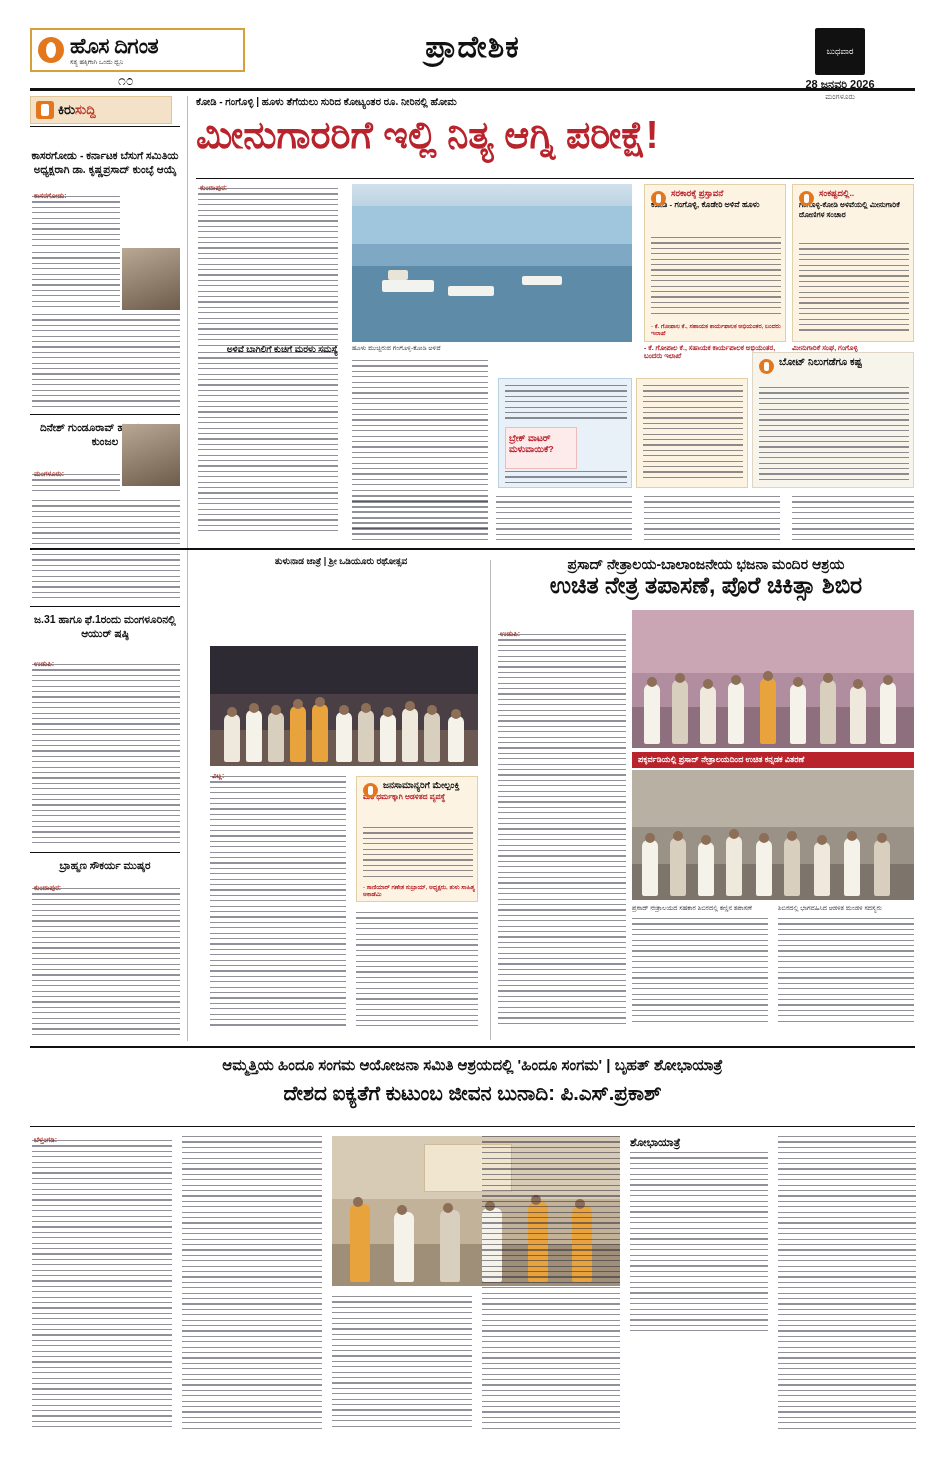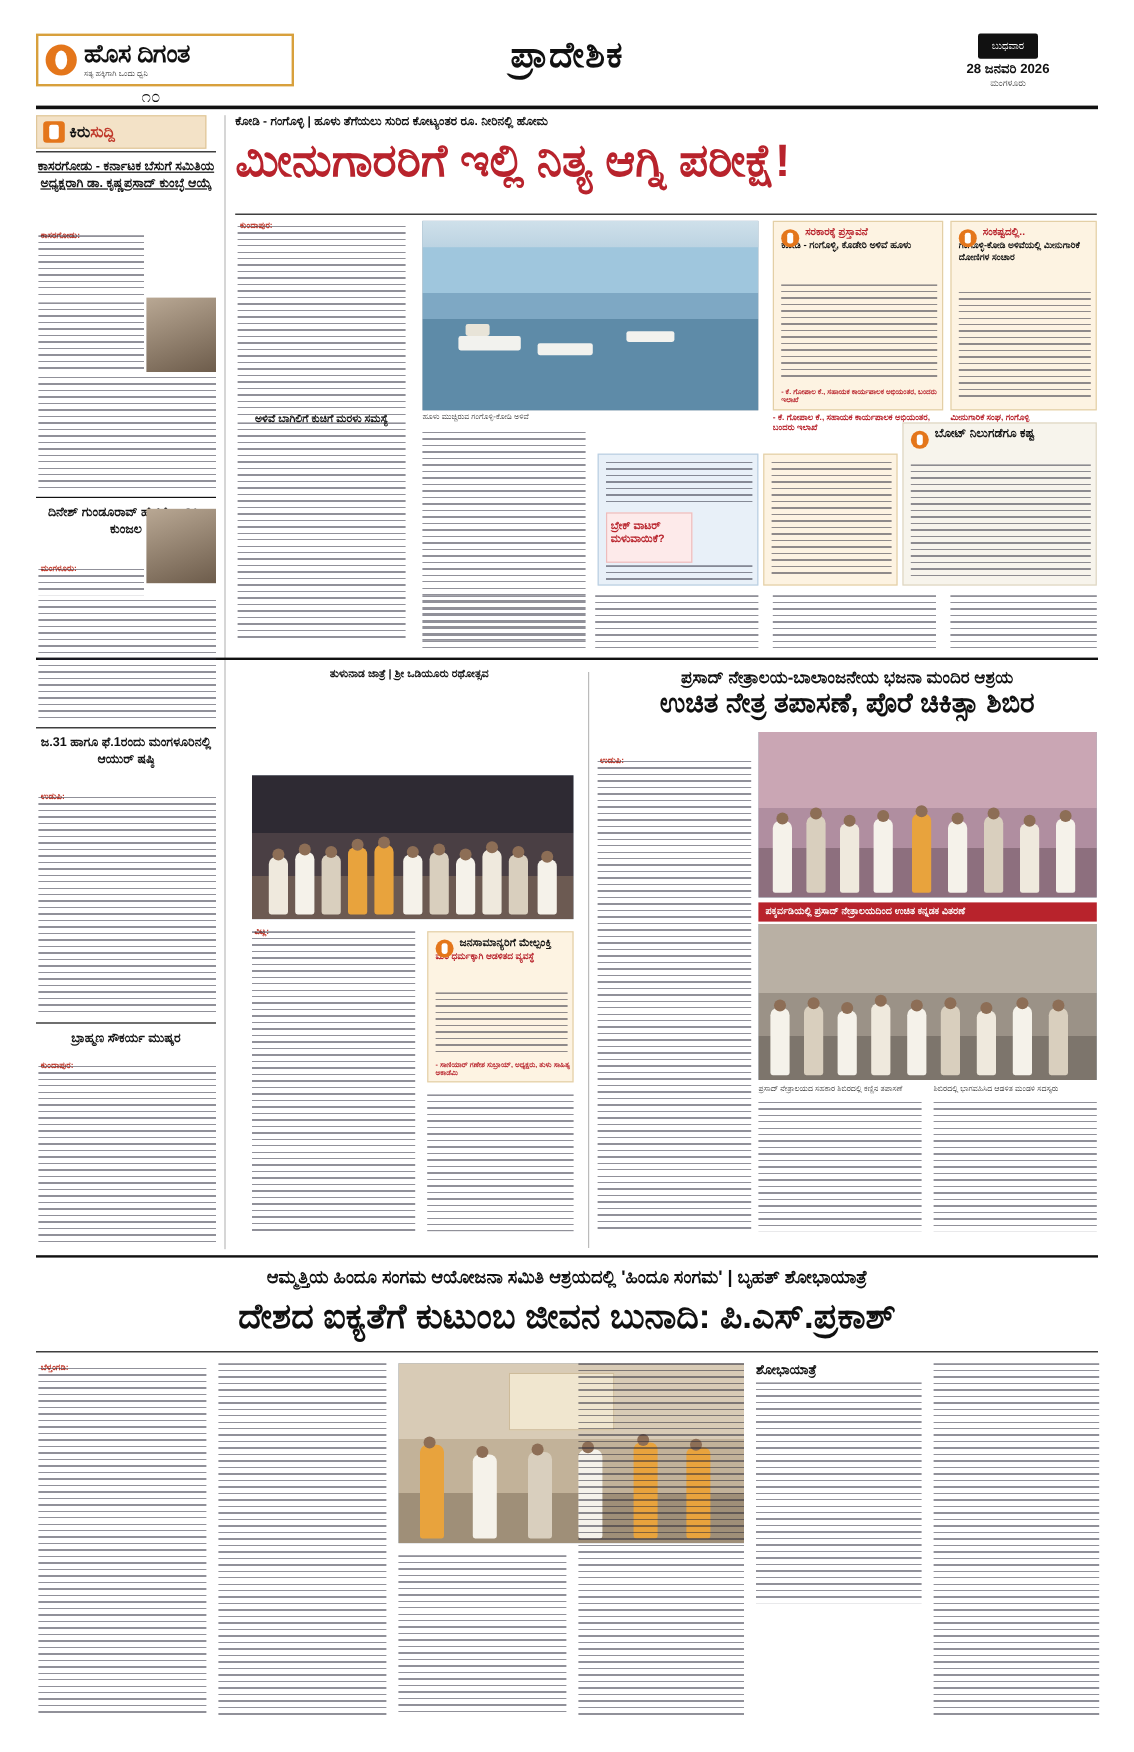--- a/index.html
+++ b/index.html
@@ -13,21 +13,21 @@
   
   .masthead{position:absolute;left:30px;top:28px;width:885px;height:56px;}
   .logo-box{position:absolute;left:0;top:0;width:215px;height:44px;border:2px solid #d8a03c;background:#fff;display:flex;align-items:center;padding:2px 4px;box-sizing:border-box;}
   .logo-mark{width:26px;height:26px;border-radius:50%;background:#e4761b;margin:0 6px 0 2px;position:relative;flex:none;}
   .logo-mark:after{content:"";position:absolute;left:8px;top:5px;width:10px;height:16px;background:#fff;border-radius:50% 50% 50% 50%;}
   .logo-text{font-size:21px;font-weight:bold;color:#111;line-height:1;letter-spacing:-.5px;}
   .logo-sub{font-size:6.5px;color:#333;margin-top:2px;}
   .logo-num{position:absolute;left:88px;top:44px;font-size:14px;font-weight:normal;color:#111;}
   .m-title{position:absolute;left:0;right:0;top:2px;text-align:center;font-size:30px;font-weight:bold;color:#111;letter-spacing:1px;}
   .m-date{position:absolute;right:0;top:0;width:150px;text-align:center;}
-  .m-day{display:inline-block;background:#111;color:#fff;font-size:8.5px;padding:5px 12px;border-radius:2px;}
+  .m-day{display:inline-block;background:#111;color:#fff;font-size:8.5px;padding:18px 12px;border-radius:2px;}
   .m-datetext{font-size:11px;font-weight:bold;margin-top:3px;}
   .m-place{font-size:7.5px;color:#444;margin-top:1px;}
   .rule-thick{position:absolute;left:30px;top:88px;width:885px;height:2.5px;background:#111;}
 
   
   .col-rule{position:absolute;background:#bbb;width:1px;}
   .hrule{position:absolute;background:#111;height:1px;}
   .lead{position:absolute;font-size:7px;font-weight:bold;color:#c0392b;}
 
   
@@ -109,21 +109,21 @@
   <div class="col-rule" style="left:490px;top:560px;height:480px;"></div>
   <div class="hrule" style="left:30px;top:548px;width:885px;height:1.5px;"></div>
   <div class="hrule" style="left:30px;top:1046px;width:885px;height:2px;"></div>
 
   <div class="kiru-head">
     <div class="kiru-hand"></div>
     <div class="kiru-txt"><span>ಕಿರು</span><b>ಸುದ್ದಿ</b></div>
   </div>
   <div class="hrule" style="left:30px;top:126px;width:150px;"></div>
 
-  <div class="side-head" style="left:30px;top:132px;width:150px;text-decoration:underline;">ಕಾಸರಗೋಡು - ಕರ್ನಾಟಕ ಬೆಸುಗೆ ಸಮಿತಿಯ ಅಧ್ಯಕ್ಷರಾಗಿ ಡಾ. ಕೃಷ್ಣಪ್ರಸಾದ್ ಕುಂಬ್ಳೆ ಆಯ್ಕೆ</div>
+  <div class="side-head" style="left:30px;top:148px;width:150px;">ಕಾಸರಗೋಡು - ಕರ್ನಾಟಕ ಬೆಸುಗೆ ಸಮಿತಿಯ ಅಧ್ಯಕ್ಷರಾಗಿ ಡಾ. ಕೃಷ್ಣಪ್ರಸಾದ್ ಕುಂಬ್ಳೆ ಆಯ್ಕೆ</div>
   <div class="lead" style="left:34px;top:192px;">ಕಾಸರಗೋಡು:</div>
   <div class="photo portrait" style="left:122px;top:248px;width:58px;height:62px;"></div>
   <div class="txt k" style="left:32px;top:196px;width:88px;height:52px;"></div>
   <div class="txt k" style="left:32px;top:252px;width:88px;height:58px;"></div>
   <div class="txt k" style="left:32px;top:314px;width:148px;height:94px;"></div>
 
   <div class="hrule" style="left:30px;top:414px;width:150px;"></div>
   <div class="side-head" style="left:30px;top:420px;width:150px;">ದಿನೇಶ್ ಗುಂಡೂರಾವ್ ಹೇಳಿಕೆ ಖಂಡಿಸಿ: ಕುಂಜಲ</div>
   <div class="lead" style="left:34px;top:470px;">ಮಂಗಳೂರು:</div>
   <div class="photo portrait" style="left:122px;top:424px;width:58px;height:62px;"></div>
@@ -175,21 +175,21 @@
   <div class="box cream" style="left:792px;top:184px;width:122px;height:158px;">
     <div class="bullet-dot" style="left:6px;top:6px;"></div>
     <div class="box-title" style="padding-left:26px;">ಸಂಕಷ್ಟದಲ್ಲಿ..</div>
     <div style="font-size:7.5px;font-weight:bold;color:#111;padding:0 6px;">ಗಂಗೊಳ್ಳಿ-ಕೋಡಿ ಅಳಿವೆಯಲ್ಲಿ ಮೀನುಗಾರಿಕೆ ದೋಣಿಗಳ ಸಂಚಾರ</div>
     <div class="txt k" style="left:6px;top:58px;width:110px;height:92px;"></div>
   </div>
 
   <div class="redtag" style="left:644px;top:344px;width:142px;">- ಕೆ. ಗೋಪಾಲ ಕೆ., ಸಹಾಯಕ ಕಾರ್ಯಪಾಲಕ ಅಭಿಯಂತರ, ಬಂದರು ಇಲಾಖೆ</div>
   <div class="redtag" style="left:792px;top:344px;width:122px;">ಮೀನುಗಾರಿಕೆ ಸಂಘ, ಗಂಗೊಳ್ಳಿ</div>
 
-  <div class="sec-head" style="left:198px;top:344px;width:140px;text-align:center;">ಅಳಿವೆ ಬಾಗಿಲಿಗೆ ಕುಚಿಗೆ ಮರಳು ಸಮಸ್ಯೆ</div>
+  <div class="sec-head" style="left:198px;top:344px;width:140px;text-align:right;">ಅಳಿವೆ ಬಾಗಿಲಿಗೆ ಕುಚಿಗೆ ಮರಳು ಸಮಸ್ಯೆ</div>
 
   <div class="box blue" style="left:498px;top:378px;width:134px;height:110px;">
     <div class="txt k" style="left:6px;top:6px;width:122px;height:36px;"></div>
     <div style="position:absolute;left:6px;top:48px;width:70px;height:40px;background:#fdeaea;border:1px solid #edbcbc;"></div>
     <div style="position:absolute;left:10px;top:54px;width:64px;font-size:9px;font-weight:bold;color:#b8232c;line-height:1.2;">ಬ್ರೇಕ್ ವಾಟರ್ ಮಳುವಾಯಿಕೆ?</div>
     <div class="txt k" style="left:6px;top:92px;width:122px;height:14px;"></div>
   </div>
   <div class="box cream" style="left:636px;top:378px;width:112px;height:110px;">
     <div class="txt k" style="left:6px;top:6px;width:100px;height:96px;"></div>
   </div>
@@ -265,21 +265,21 @@
   </div>
 
   <div class="lead" style="left:500px;top:630px;">ಉಡುಪಿ:</div>
   <div class="txt k" style="left:498px;top:634px;width:128px;height:392px;"></div>
   <div class="caption" style="left:632px;top:904px;width:136px;">ಪ್ರಸಾದ್ ನೇತ್ರಾಲಯದ ಸಹಕಾರ ಶಿಬಿರದಲ್ಲಿ ಕಣ್ಣಿನ ತಪಾಸಣೆ</div>
   <div class="caption" style="left:778px;top:904px;width:136px;">ಶಿಬಿರದಲ್ಲಿ ಭಾಗವಹಿಸಿದ ಆಡಳಿತ ಮಂಡಳಿ ಸದಸ್ಯರು</div>
   <div class="txt k" style="left:632px;top:918px;width:136px;height:108px;"></div>
   <div class="txt k" style="left:778px;top:918px;width:136px;height:108px;"></div>
 
   <div class="kicker" style="left:30px;top:1056px;width:885px;text-align:center;font-size:15px;color:#111;">ಆಮ್ಮತ್ತಿಯ ಹಿಂದೂ ಸಂಗಮ ಆಯೋಜನಾ ಸಮಿತಿ ಆಶ್ರಯದಲ್ಲಿ 'ಹಿಂದೂ ಸಂಗಮ' | ಬೃಹತ್ ಶೋಭಾಯಾತ್ರೆ</div>
-  <div class="big-ka head-red" style="left:30px;top:1082px;width:885px;font-size:29px;">ದೇಶದ ಐಕ್ಯತೆಗೆ ಕುಟುಂಬ ಜೀವನ ಬುನಾದಿ: ಪಿ.ಎಸ್.ಪ್ರಕಾಶ್</div>
+  <div class="big-ka head-red" style="left:30px;top:1082px;width:885px;font-size:20px;">ದೇಶದ ಐಕ್ಯತೆಗೆ ಕುಟುಂಬ ಜೀವನ ಬುನಾದಿ: ಪಿ.ಎಸ್.ಪ್ರಕಾಶ್</div>
   <div class="hrule" style="left:30px;top:1126px;width:885px;"></div>
 
   <div class="lead" style="left:34px;top:1136px;">ಬೆಳ್ತಂಗಡಿ:</div>
   <div class="txt k" style="left:32px;top:1140px;width:140px;height:290px;"></div>
   <div class="txt k" style="left:182px;top:1136px;width:140px;height:294px;"></div>
 
   <div class="photo" style="left:332px;top:1136px;width:288px;height:150px;">
     <div style="position:absolute;inset:0;background:linear-gradient(#d8cbb6 0 42%, #c2b299 42% 72%, #9f8f78 72% 100%);"></div>
     <div style="position:absolute;left:92px;top:8px;width:86px;height:46px;background:#f0e6cf;border:1px solid #cdbb9a;"></div>
     <div class="person o" style="left:18px;height:78px;width:20px;"></div>

